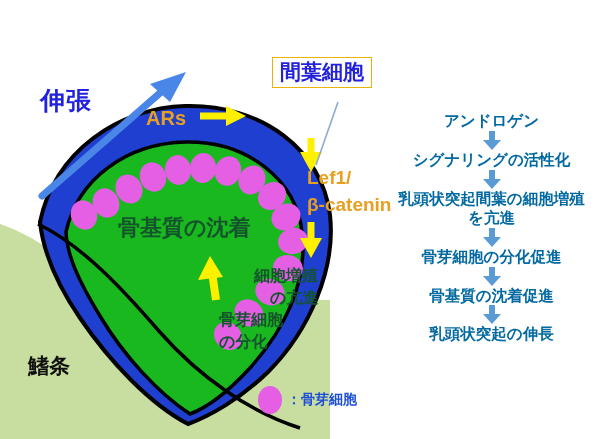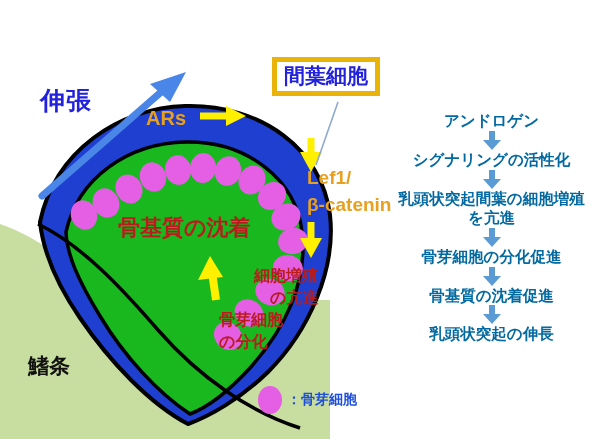--- a/index.html
+++ b/index.html
@@ -25,27 +25,27 @@
   
   .gold{color:#E8A020;font-weight:bold;}
   .ars{left:146px;top:108px;font-size:20px;}
   .bmp7{left:243px;top:108px;font-size:20px;}
   .lef1{left:307px;top:168px;font-size:19px;}
   .bcat{left:307px;top:195px;font-size:19px;}
 
   
   .callout{
     left:272px;top:57px;
-    border:5px solid #eab308;background:#ffffff;
+    border:1px solid #eab308;background:#ffffff;
     padding:3px 7px 4px 7px;
     font-size:21px;font-weight:bold;color:#2222DD;
   }
 
   
-  .white{color:#b91c1c;font-weight:bold;}
+  .white{color:#14532d;font-weight:bold;}
   .bonematrix{left:118px;top:216px;font-size:22px;}
   .prolif1{left:254px;top:268px;font-size:16px;}
   .prolif2{left:270px;top:290px;font-size:16px;}
   .osteo1{left:219px;top:312px;font-size:16px;}
   .osteo2{left:219px;top:334px;font-size:16px;}
 
   
   .finray{left:28px;top:355px;font-size:21px;color:#111111;font-weight:bold;}
 
   

